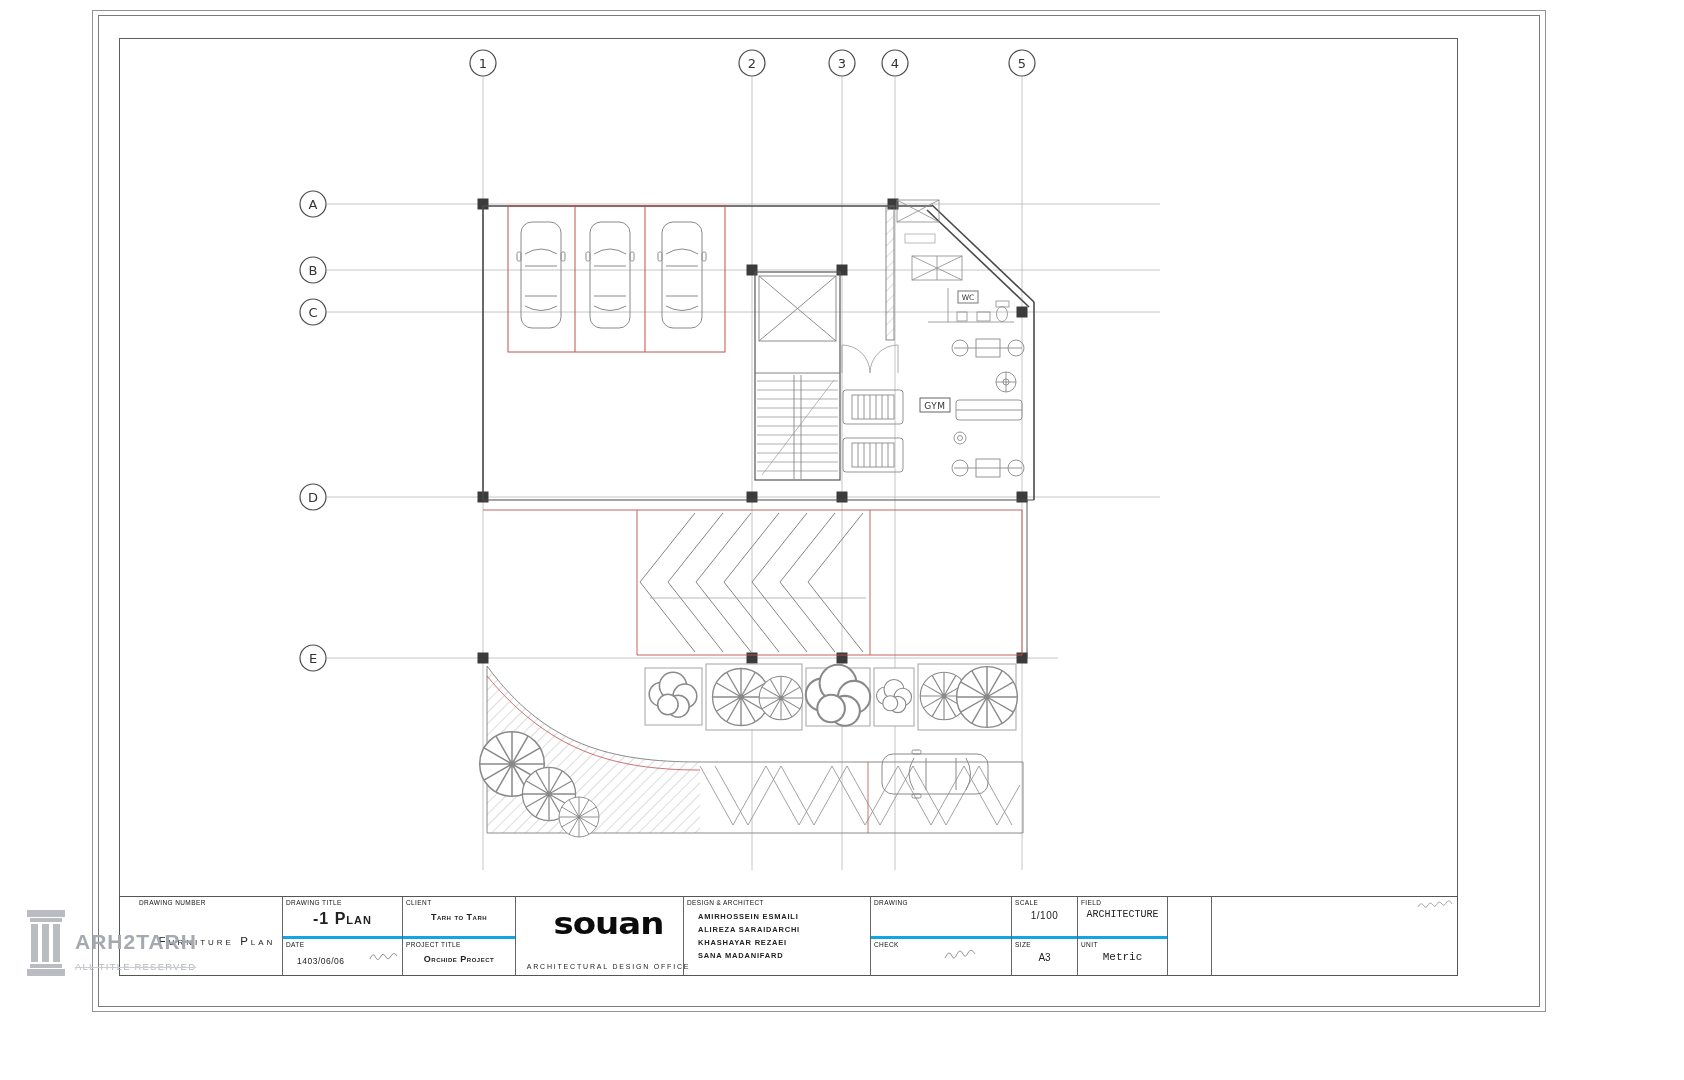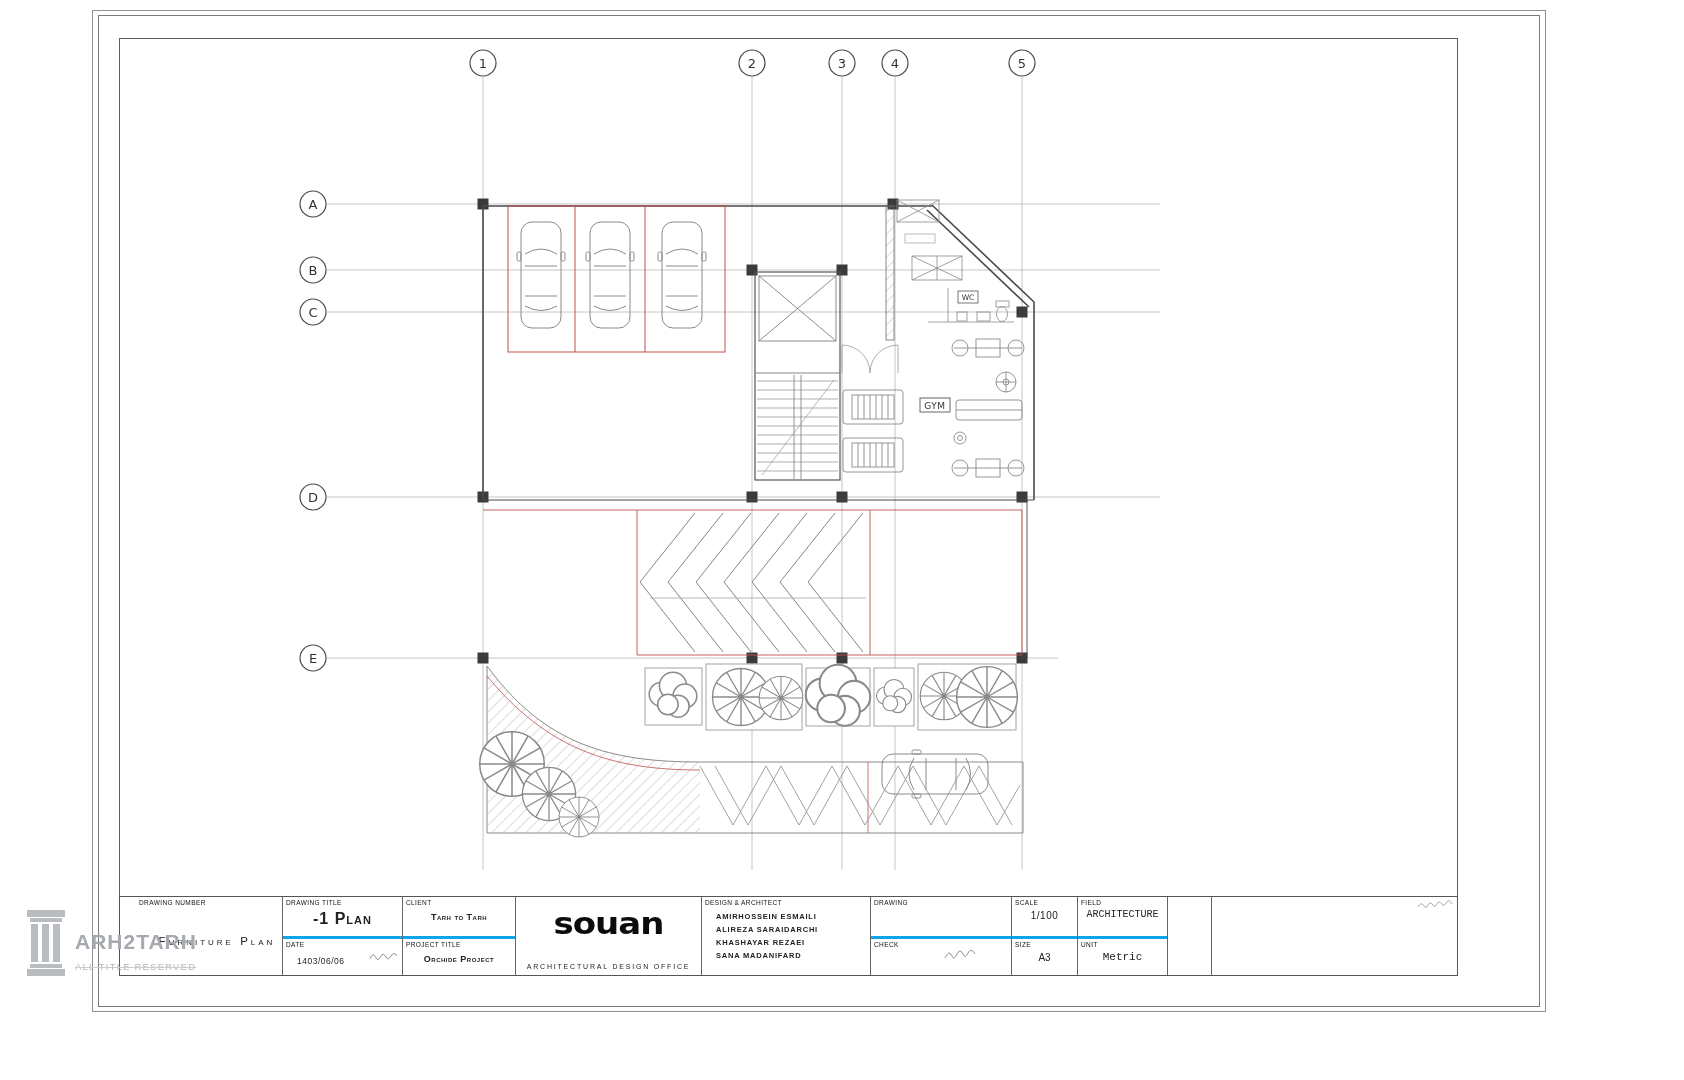--- a/index.html
+++ b/index.html
@@ -21,21 +21,21 @@
 
   
   .titleblock { position:absolute; left:119px; top:896px; width:1339px; height:80px;
                 border:1px solid #555; background:#fff; }
   .tb-cell { position:absolute; top:0; height:100%; border-left:1px solid #666; }
   .tb-cell.first { border-left:none; }
   .c1  { left:16px;     width:162px; }
   .c2  { left:162px; width:120px; }
   .c3  { left:282px; width:113px; }
   .c4  { left:395px; width:186px; }
-  .c5  { left:581px; width:169px; }
+  .c5  { left:563px; width:169px; }
   .c6  { left:750px; width:141px; }
   .c7  { left:891px; width:66px; }
   .c8  { left:957px; width:90px; }
   .c9  { left:1047px; width:44px; }
   .c10 { left:1091px; width:248px; }
   .half { position:absolute; left:0; width:100%; height:50%; }
   .half.bottom { top:50%; border-top:3px solid #0ea5e9; }
   .tb-label { position:absolute; top:2px; left:3px; font-size:6.5px; letter-spacing:.4px;
               color:#111; white-space:nowrap; }
   .vc { position:absolute; left:0; right:0; text-align:center; white-space:nowrap; }

